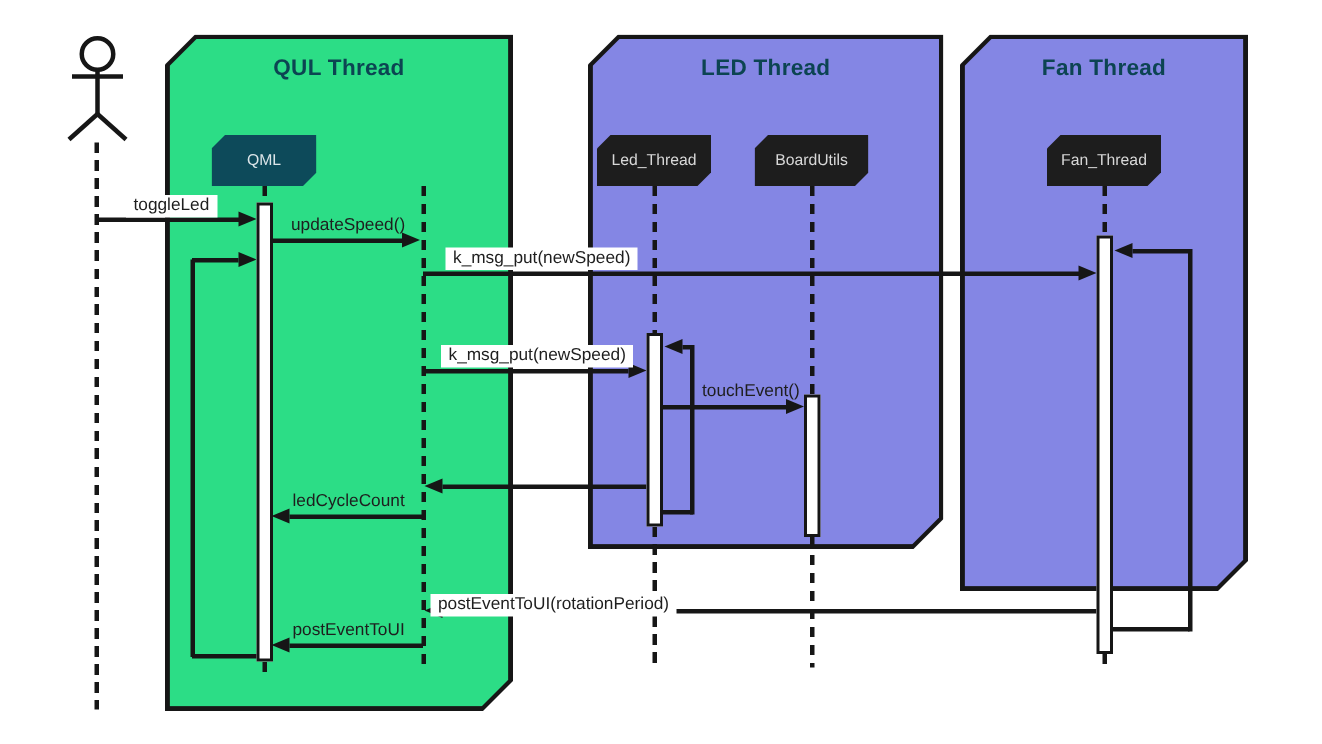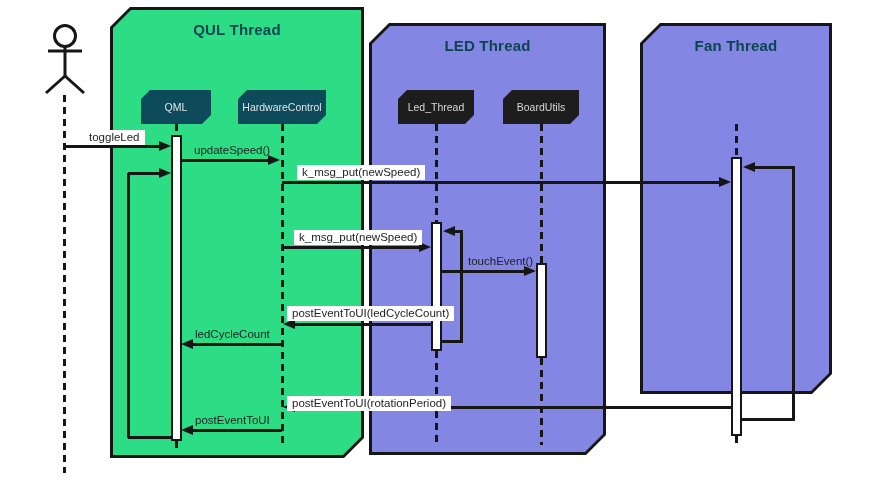--- a/index.html
+++ b/index.html
@@ -44,25 +44,25 @@
   
   .mlabel{position:absolute;font-size:11.5px;line-height:15px;color:#1e1e1e;white-space:nowrap;}
   .mlabel.bg{background:#fff;padding:0 5px;}
   .actor-svg{position:absolute;left:39px;top:14px;}
 </style>
 </head>
 <body>
 
 <div class="canvas">
 
-  <div class="thread" style="left:110px;top:7px;width:254px;height:451px">
+  <div class="thread" style="left:110px;top:23px;width:232px;height:451px">
     <div class="fill" style="background:var(--qul-thread-fill)"></div>
     <div class="thread-title">QUL Thread</div>
   </div>
-  <div class="thread" style="left:369px;top:23px;width:237px;height:432px">
+  <div class="thread" style="left:392px;top:23px;width:237px;height:343px">
     <div class="fill" style="background:var(--led-thread-fill)"></div>
     <div class="thread-title">LED Thread</div>
   </div>
   <div class="thread" style="left:640px;top:23px;width:192px;height:371px">
     <div class="fill" style="background:var(--fan-thread-fill)"></div>
     <div class="thread-title">Fan Thread</div>
   </div>
 
   <div class="ll" style="left:62.5px;top:95px;height:378px"></div>
   <div class="ll" style="left:174.5px;top:124px;height:12px"></div>
@@ -118,36 +118,35 @@
   <div class="ah l" style="left:181px;top:424.5px"></div>
 
   <div class="act" style="left:170.5px;top:135px;height:306px"></div>
   <div class="act" style="left:430.5px;top:222px;height:129px"></div>
   <div class="act" style="left:535.5px;top:263px;height:95px"></div>
   <div class="act" style="left:730.5px;top:157px;height:279px"></div>
 
   <div class="pbox teal" style="left:141px;width:70px">
     <span>QML</span>
   </div>
-  <div class="pbox teal" style="left:238px;width:88px">
-    <span>HardwareControl</span>
-  </div>
   <div class="pbox dark" style="left:503px;width:76px">
     <span>BoardUtils</span>
   </div>
   <div class="pbox dark" style="left:398px;width:76px">
     <span>Led_Thread</span>
+  </div>
+  <div class="pbox dark" style="left:698px;width:76px">
+    <span>Fan_Thread</span>
   </div>
 
   <span class="mlabel bg" style="left:84px;top:130px">toggleLed</span>
   <span class="mlabel" style="left:194px;top:143px">updateSpeed()</span>
   <span class="mlabel bg" style="left:297px;top:165px">k_msg_put(newSpeed)</span>
   <span class="mlabel bg" style="left:294px;top:230px">k_msg_put(newSpeed)</span>
   <span class="mlabel" style="left:468px;top:254px">touchEvent()</span>
-  <span class="mlabel bg" style="left:287px;top:306px">postEventToUI(ledCycleCount)</span>
   <span class="mlabel" style="left:195px;top:327px">ledCycleCount</span>
   <span class="mlabel bg" style="left:287px;top:396px">postEventToUI(rotationPeriod)</span>
   <span class="mlabel" style="left:195px;top:413px">postEventToUI</span>
 
   <svg class="actor-svg" width="52" height="82" viewBox="0 0 52 82">
     <circle cx="26" cy="22" r="10.5" fill="none" stroke="#161616" stroke-width="3"></circle>
     <line x1="26" y1="32.5" x2="26" y2="62" stroke="#161616" stroke-width="3"></line>
     <line x1="9" y1="37" x2="43" y2="37" stroke="#161616" stroke-width="3"></line>
     <line x1="26" y1="62" x2="7" y2="79" stroke="#161616" stroke-width="3"></line>
     <line x1="26" y1="62" x2="45" y2="79" stroke="#161616" stroke-width="3"></line>

